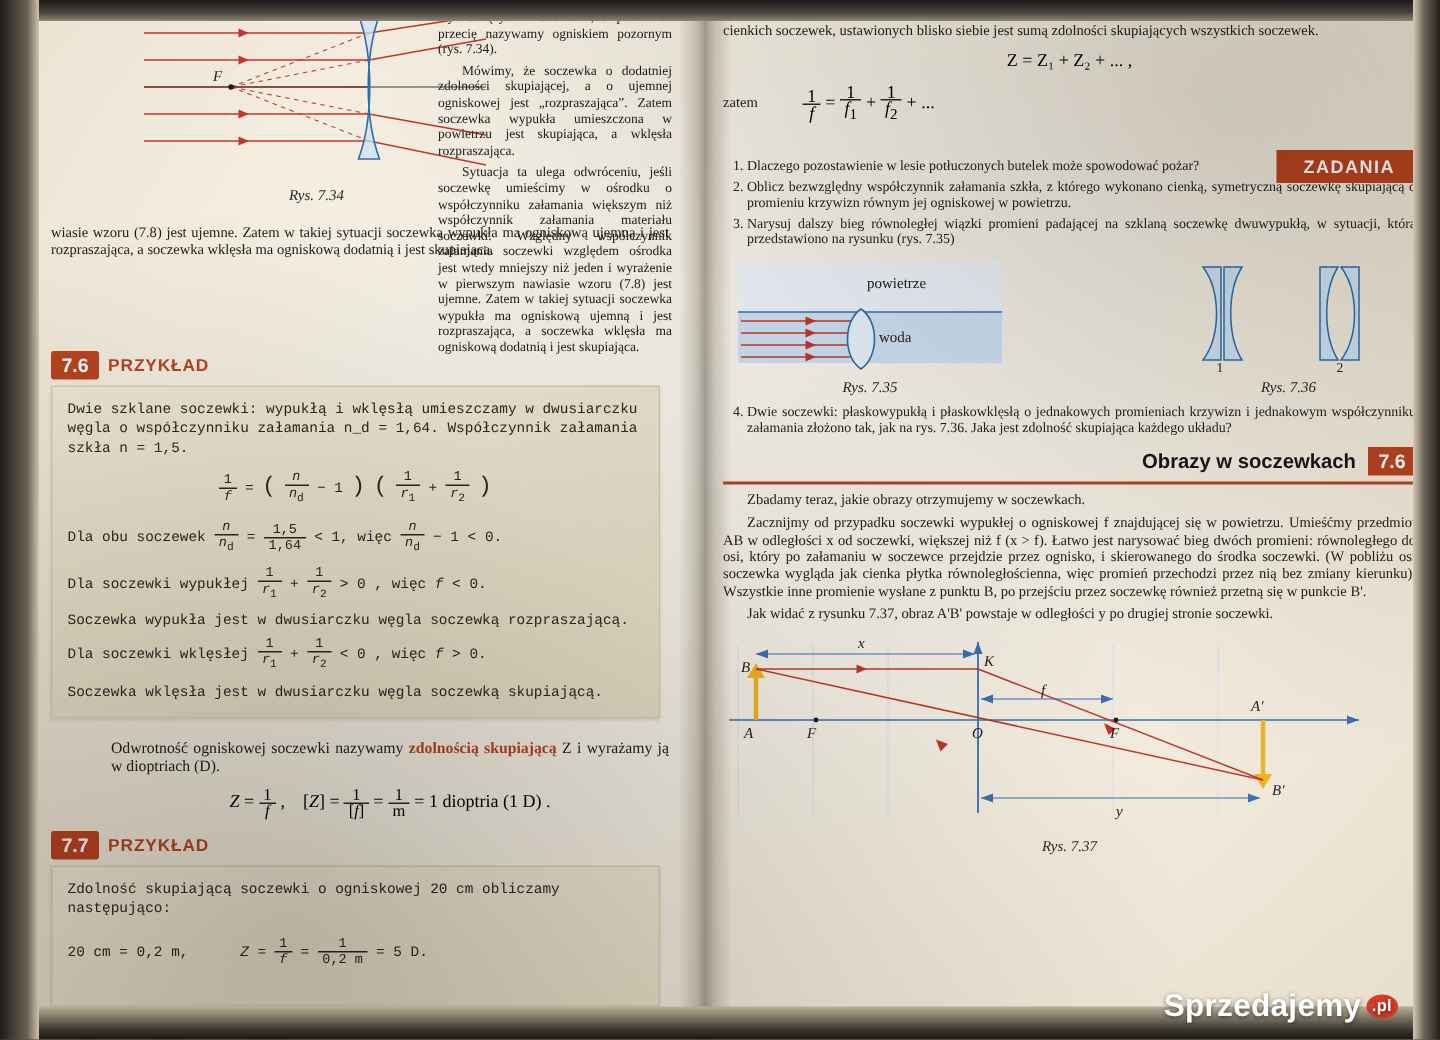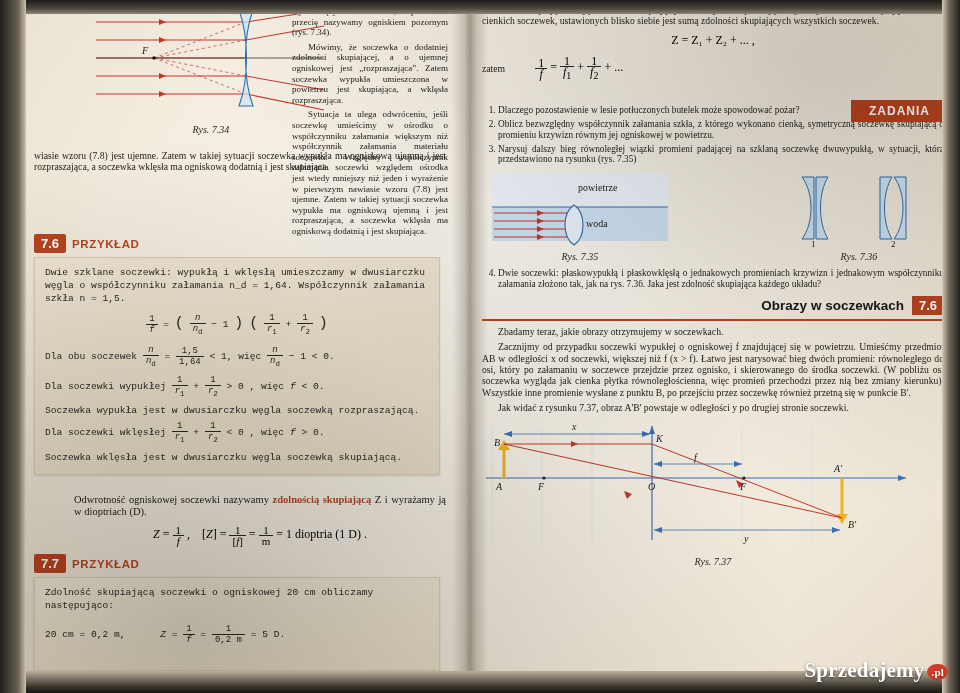--- a/index.html
+++ b/index.html
@@ -76,22 +76,22 @@
 
   ol.q{margin:2px 0 4px 0;padding-left:16px;}
   ol.q li{font-size:9.3px;line-height:10.8px;color:#23211d;margin-bottom:3px;text-align:justify;}
 
   .eq-c{text-align:center;font-family:"Liberation Serif",serif;font-size:12px;margin:6px 0;}
 
   .figrow{display:flex;justify-content:space-between;align-items:flex-end;margin-top:4px;}
   .figbox{position:relative;}
 
   .wm{
-    position:absolute;right:12px;bottom:10px;
-    font-family:Liberation Serif, serif;font-weight:bold;font-size:21px;
+    position:absolute;right:28px;bottom:10px;
+    font-family:Liberation Sans, sans-serif;font-weight:bold;font-size:21px;
     color:#fff;text-shadow:0 1px 3px rgba(0,0,0,.55);letter-spacing:.2px;
   }
   .wm .pl{background:#d23c2a;color:#fff;font-size:11px;border-radius:50%;padding:2px 4px;margin-left:3px;vertical-align:middle;}
 </style>
 </head>
 <body>
 
 <div class="page">
 
   <div class="col left">

